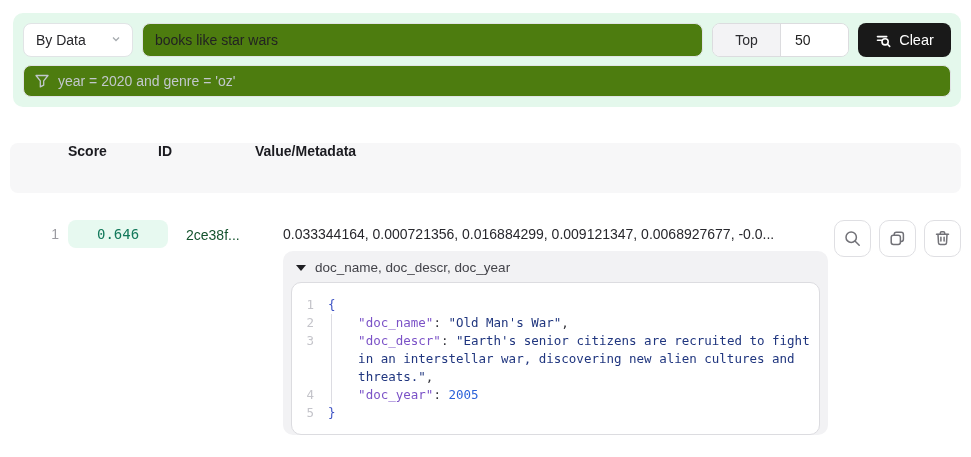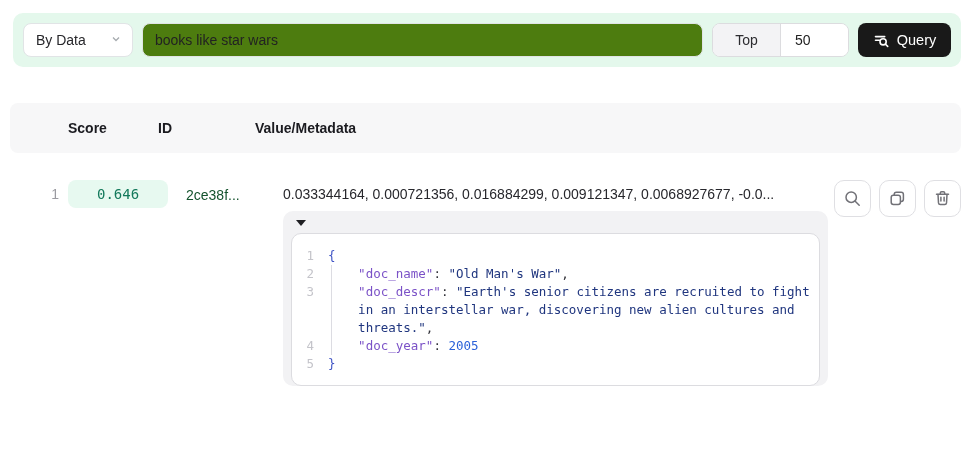--- a/index.html
+++ b/index.html
@@ -27,21 +27,21 @@
   .clear-btn { width: 54px; background: #fff; border: 1px solid #f0f2f1; border-radius: 8px;
     font-size: 14px; color: #1f1f23; font-family: "Liberation Sans", sans-serif; cursor: pointer; }
   .qrow2 { margin-top: 8px; height: 32px; position: relative; }
   .filter-input { width: 100%; height: 100%; padding-left: 34px; }
   .filter-input::placeholder { color: #c2c8cc; }
   .funnel-wrap { position: absolute; left: 11px; top: 8px; pointer-events: none; }
 
   
   .results { margin: 36px 10px 0 10px; }
   .thead { display: flex; background: #f7f7f8; border-radius: 8px; height: 50px;
-    align-items: center; font-size: 14px; font-weight: bold; color: #1b1b20; }
+    align-items: flex-start; font-size: 14px; font-weight: bold; color: #1b1b20; }
   .col-num { width: 58px; flex: none; }
   .col-score { width: 90px; flex: none; }
   .col-id { width: 97px; flex: none; }
   .col-value { flex: 1; min-width: 0; }
   .col-actions { width: 127px; flex: none; }
 
   .trow { display: flex; padding-top: 27px; }
   .cell-num { text-align: right; padding-right: 9px; padding-top: 6px; color: #9b9ba1; font-size: 14px; }
   .score-pill { display: inline-block; background: #e7f9f0; color: #13795b;
     font-family: "DejaVu Sans Mono", monospace; font-size: 14px; padding: 6px 29px; border-radius: 8px; }
@@ -93,22 +93,30 @@
     </div>
     <button class="query-btn">
       <span style="display:flex">
         <svg width="17" height="17" viewBox="0 0 17 17" fill="none">
           <path d="M2.5 4.6h9.2" stroke="#fff" stroke-width="1.6" stroke-linecap="round"></path>
           <path d="M2.5 8.2h4" stroke="#fff" stroke-width="1.6" stroke-linecap="round"></path>
           <circle cx="10.1" cy="9.8" r="3.1" stroke="#fff" stroke-width="1.6"></circle>
           <path d="M12.5 12.2l2.2 2.2" stroke="#fff" stroke-width="1.6" stroke-linecap="round"></path>
         </svg>
       </span>
-      <span>Query</span>
+      <span>Clear</span>
     </button>
+  </div>
+  <div class="qrow2">
+    <input class="text-input filter-input" placeholder="year = 2020 and genre = 'oz'" style="">
+    <span class="funnel-wrap">
+      <svg width="16" height="16" viewBox="0 0 16 16" fill="none">
+        <path d="M2 2.5h12L9.7 7.8v4.4l-3.4 1.7V7.8L2 2.5z" stroke="#c2c8cc" stroke-width="1.3" stroke-linejoin="round"></path>
+      </svg>
+    </span>
   </div>
 </div>
 
 <div class="results">
   <div class="thead">
     <div class="col-num"></div>
     <div class="col-score">Score</div>
     <div class="col-id">ID</div>
     <div class="col-value">Value/Metadata</div>
     <div class="col-actions"></div>
@@ -118,20 +126,21 @@
     <div class="col-num cell-num">1</div>
     <div class="col-score">
       <span class="score-pill">0.646</span>
     </div>
     <div class="col-id cell-id">2ce38f...</div>
     <div class="col-value">
       <div class="vector-line">0.033344164, 0.000721356, 0.016884299, 0.009121347, 0.0068927677, -0.0...</div>
       <div class="payload">
         <div class="payload-summary">
           <span class="caret-down"></span>
+          <span>doc_name, doc_descr, doc_year</span>
         </div>
         <div class="code-box">
           <div class="indent-guide"></div>
           <div>
               <div class="code-row">
                 <span class="gutter">1</span>
                 <span class="code-content"><span class="tk-br">{</span></span>
               </div>
               <div class="code-row">
                 <span class="gutter">2</span>

